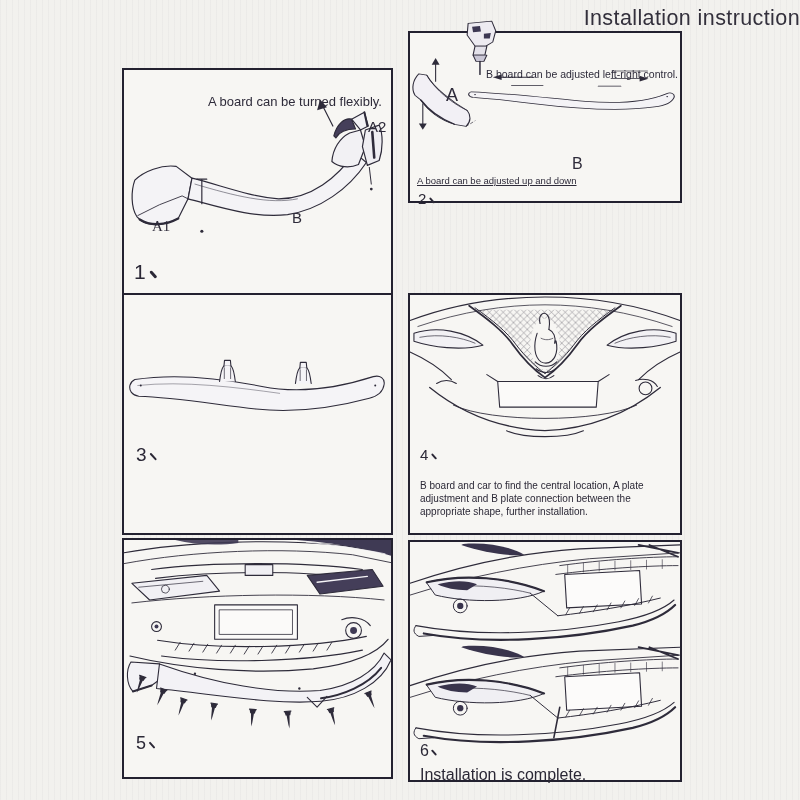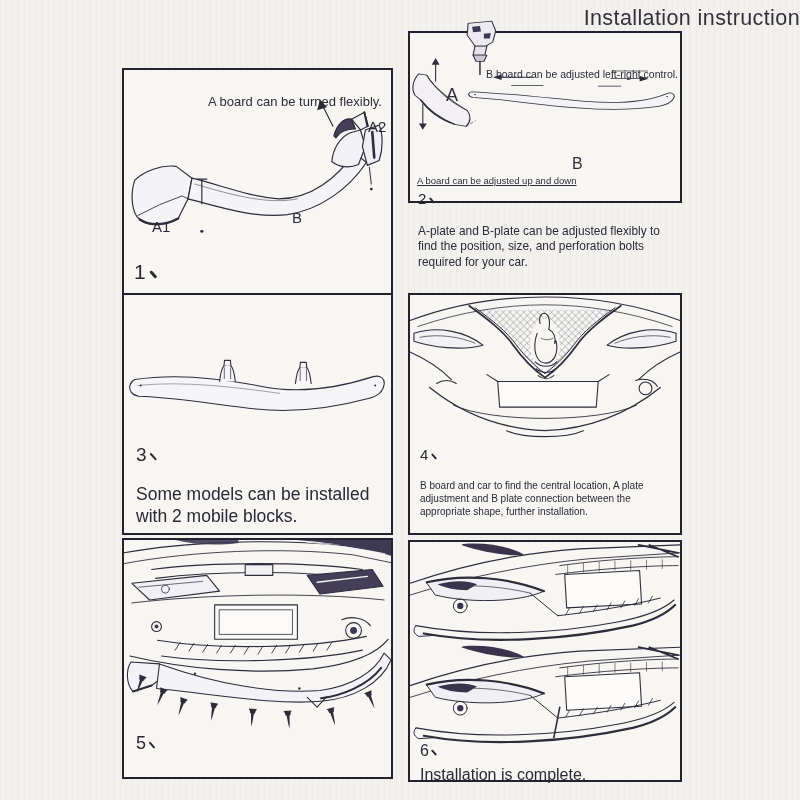--- a/index.html
+++ b/index.html
@@ -30,21 +30,21 @@
   
   #p1{left:122px;top:40px;width:271px;height:243px;margin-top:28px;}
   #p2{left:408px;top:31px;width:274px;height:172px;padding-left:44px;}
   #p3{left:122px;top:293px;width:271px;height:242px;}
   #p4{left:408px;top:293px;width:274px;height:242px;}
   #p5{left:122px;top:538px;width:271px;height:241px;}
   #p6{left:408px;top:540px;width:274px;height:242px;}
   
   #p1 .note{left:84px;top:24px;font-size:13px;}
   #p1 .lblA2{left:244px;top:48px;font-size:15px;}
-  #p1 .lblA1{left:28px;top:148px;font-size:15px;}
+  #p1 .lblA1{left:28px;top:148px;font-size:15px;font-family:Liberation Serif, serif;}
   #p1 .lblB{left:168px;top:139px;font-size:15px;}
   #p1 .num{left:10px;top:190px;font-size:21px;}
   #p1 .cap{left:10px;top:217px;font-size:15.5px;}
   #p2 .noteB{left:76px;top:35px;font-size:10.5px;}
   #p2 .lblA{left:36px;top:52px;font-size:18px;}
   #p2 .lblB{left:162px;top:122px;font-size:16px;}
   #p2 .noteA{left:7px;top:142px;font-size:9.5px;text-decoration:underline;}
   #p2 .num{left:8px;top:157px;font-size:15px;}
   #p2 .cap{left:8px;top:191px;width:258px;font-size:11.9px;}
   #p3 .num{left:12px;top:149px;font-size:19px;}
@@ -133,21 +133,20 @@
         <circle cx="66" cy="89" r="0.9" fill="#2e2b3a" stroke="none"></circle>
         <circle cx="261" cy="92" r="0.9" fill="#2e2b3a" stroke="none"></circle>
       </g>
     </g>
   </svg>
   <span class="ann noteB">B board can be adjusted left-right control.</span>
   <span class="ann lblA">A</span>
   <span class="ann lblB">B</span>
   <span class="ann noteA">A board can be adjusted up and down</span>
   <span class="num">2<span class="dun"></span></span>
-  <div class="cap">A-plate and B-plate can be adjusted flexibly to find the position, size, and perforation bolts required for your car.</div>
 </div>
 
 <div class="panel" id="p3">
   <svg viewBox="0 0 271 242" preserveAspectRatio="none">
     <g fill="none" stroke="#2e2b3a" stroke-width="1.1" stroke-linecap="round" stroke-linejoin="round">
       <path d="M11,86 C55,79 100,85 140,93 C180,101 222,93 253,83 C260,81 265,85 264,91 C263,98 257,103 249,105 C212,115 172,120 134,116 C96,112 52,104 15,103 C8,102 5,97 6,92 C7,88 9,87 11,86 Z" fill="#f5f4f7"></path>
       <path d="M14,92 C60,87 115,94 158,100" stroke-width="0.7" opacity="0.6"></path>
       <circle cx="17" cy="92" r="1" fill="#2e2b3a" stroke="none"></circle>
       <circle cx="255" cy="92" r="1" fill="#2e2b3a" stroke="none"></circle>
       <g transform="translate(97,70)">
@@ -156,21 +155,20 @@
         <path d="M4.8,4 V15 M11.2,4 V15" stroke-width="0.7"></path>
       </g>
       <g transform="translate(174,72)">
         <path d="M0,18 C1,10 2.5,4 4,2.5 C6,1 10,1 12,2.5 C13.5,4 15,10 16,18" fill="#f5f4f7"></path>
         <path d="M4.5,2 L5,-3.5 H11 L11.5,2" fill="#f5f4f7"></path>
         <path d="M4.8,4 V15 M11.2,4 V15" stroke-width="0.7"></path>
       </g>
     </g>
   </svg>
   <span class="num">3<span class="dun"></span></span>
-  <div class="cap">Some models can be installed with 2 mobile blocks.</div>
 </div>
 
 <div class="panel" id="p4">
   <svg viewBox="0 0 274 242" preserveAspectRatio="none">
     <defs>
       <pattern id="mesh4" width="7" height="7" patternUnits="userSpaceOnUse">
         <path d="M0,7 L7,0 M0,0 L7,7" stroke="#2e2b3a" stroke-width="0.5" opacity="0.65"></path>
       </pattern>
     </defs>
     <g fill="none" stroke="#2e2b3a" stroke-width="1.1" stroke-linecap="round" stroke-linejoin="round">

